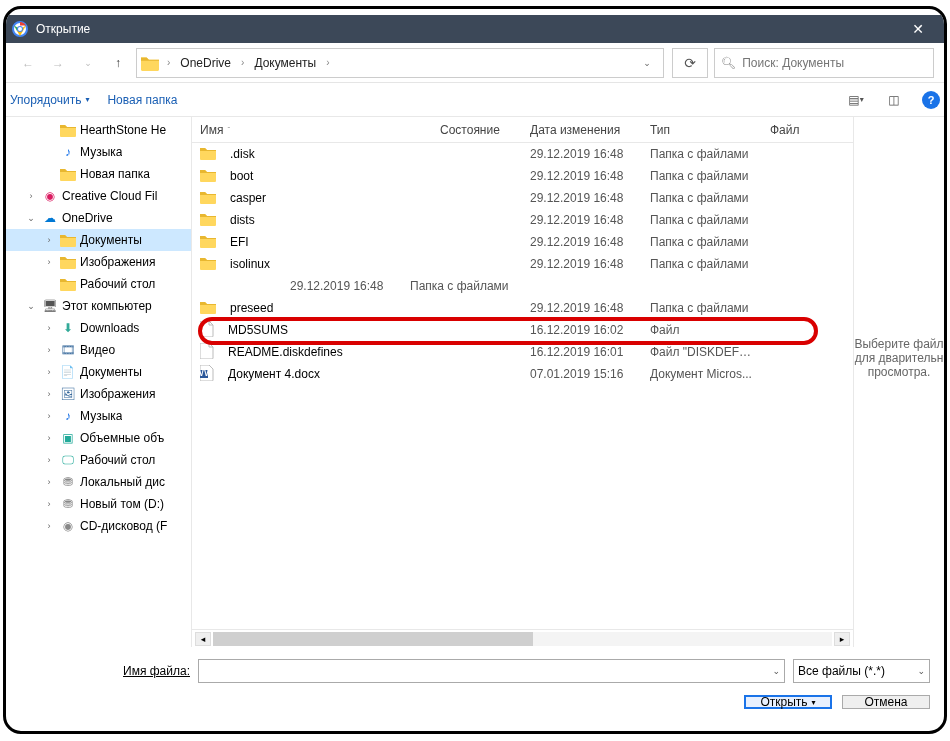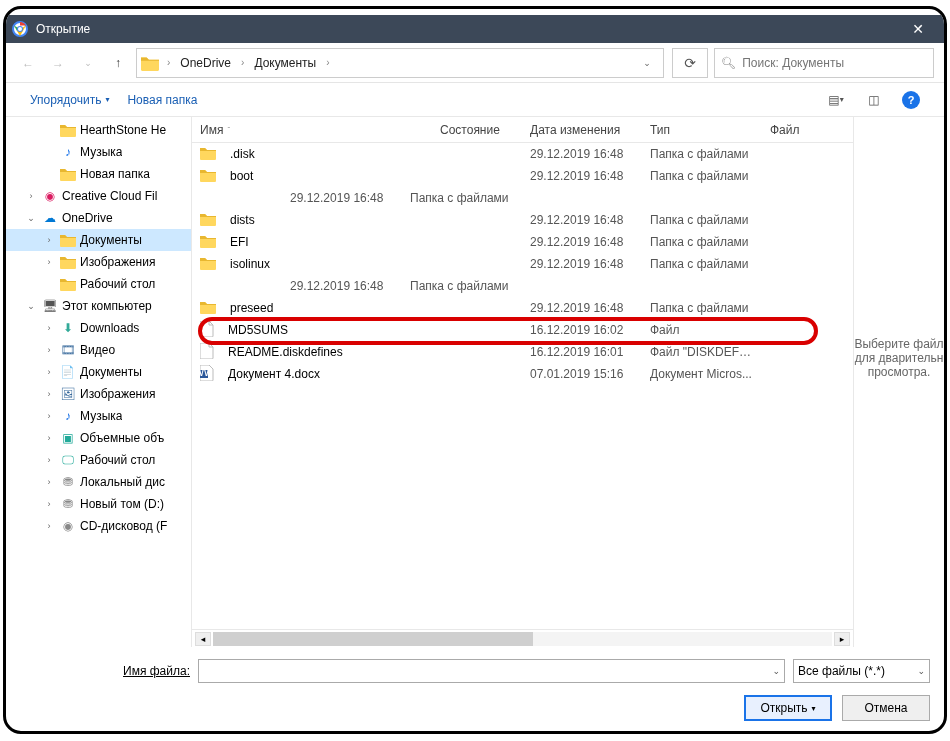--- a/index.html
+++ b/index.html
@@ -13,21 +13,21 @@
 .nav-btn { width: 24px; height: 24px; display: flex; align-items: center; justify-content: center; color: #666; }
 .nav-btn.disabled { color: #bbb; }
 .nav-btn.enabled { color: #333; }
 .addr { flex: 1; border: 1px solid #ccc; height: 30px; display: flex; align-items: center; padding: 0 4px; gap: 2px; }
 .addr .folder-ico { width: 18px; height: 18px; margin-right: 4px; }
 .addr .crumb { padding: 2px 6px; color: #222; cursor: pointer; }
 .addr .chev { color: #888; font-size: 10px; padding: 0 2px; }
 .refresh-box { border: 1px solid #ccc; height: 30px; width: 36px; display: flex; align-items: center; justify-content: center; margin-left: 2px; }
 .search-box { border: 1px solid #ccc; height: 30px; width: 220px; display: flex; align-items: center; padding: 0 6px; gap: 6px; }
 .search-box input { border: none; outline: none; width: 100%; color: #a16207; }
-.toolbar { height: 34px; display: flex; align-items: center; padding: 0 24px; border-bottom: 1px solid #e8e8e8; gap: 18px; }
+.toolbar { height: 34px; display: flex; align-items: center; padding: 0 4px; border-bottom: 1px solid #e8e8e8; gap: 18px; }
 .tool-link { color: #1a5fb4; font-size: 12px; display: flex; align-items: center; gap: 4px; cursor: pointer; }
 .tool-spacer { flex: 1; }
 .tool-icon { width: 20px; height: 20px; display: flex; align-items: center; justify-content: center; color: #555; }
 .help-circle { width: 18px; height: 18px; border-radius: 50%; background: #1a73e8; color: #fff; display: flex; align-items: center; justify-content: center; font-size: 11px; font-weight: bold; }
 .body-row { display: flex; height: 530px; }
 .tree { width: 186px; border-right: 1px solid #e8e8e8; overflow: hidden; padding-top: 2px; }
 .tree-item { display: flex; align-items: center; height: 22px; gap: 4px; padding-left: 6px; cursor: pointer; }
 .tree-item.sel { background: #cde8ff; }
 .tree-item .exp { width: 14px; display: inline-flex; justify-content: center; color: #666; font-size: 9px; }
 .tree-item .tico { width: 16px; height: 16px; display: inline-flex; align-items: center; justify-content: center; }
@@ -53,21 +53,21 @@
 .hscroll .arrow { width: 16px; height: 14px; background: #efefef; border: 1px solid #ddd; display: flex; align-items: center; justify-content: center; font-size: 9px; }
 .hscroll .track { flex: 1; height: 14px; background: #f4f4f4; position: relative; }
 .hscroll .thumb { position: absolute; left: 0; width: 320px; height: 14px; background: #cfcfcf; }
 .footer { padding: 12px 14px; }
 .fn-row { display: flex; align-items: center; gap: 8px; margin-bottom: 12px; }
 .fn-row label { width: 170px; text-align: right; text-decoration: underline; }
 .fn-row .combo { border: 1px solid #aaa; height: 24px; display: flex; align-items: center; padding: 0 4px; }
 .fn-row .fname { flex: 1; }
 .fn-row .ftype { width: 137px; justify-content: space-between; }
 .btn-row { display: flex; justify-content: flex-end; gap: 10px; }
-.btn { width: 88px; height: 26px; border: 1px solid #aaa; background: #efefef; display: flex; align-items: center; justify-content: center; cursor: pointer; }
+.btn { width: 88px; height: 14px; border: 1px solid #aaa; background: #efefef; display: flex; align-items: center; justify-content: center; cursor: pointer; }
 .btn.primary { border: 2px solid #1a73e8; background: #e8f0fe; }
 .folder-svg { width: 16px; height: 14px; }
 .file-svg { width: 14px; height: 16px; }
 </style>
 </head>
 <body>
 
 <div class="outer-border">
   <div class="titlebar">
     <svg class="app-icon" viewBox="0 0 16 16">
@@ -304,20 +304,27 @@
                   <path d="M0 2h5l2 2h9v9a1 1 0 0 1-1 1H1a1 1 0 0 1-1-1z" fill="#ffd75e"></path>
                   <path d="M0 2h5l2 2h9v1H0z" fill="#e8b730"></path>
                 </svg></span>
               <span>boot</span>
             </div>
             <div class="cell cstate"></div>
             <div class="cell cdate">29.12.2019 16:48</div>
             <div class="cell ctype">Папка с файлами</div>
           </div>
           <div class="row">
+            <div class="cell cname">
+              <span><svg class="folder-svg" viewBox="0 0 16 14">
+                  <path d="M0 2h5l2 2h9v9a1 1 0 0 1-1 1H1a1 1 0 0 1-1-1z" fill="#ffd75e"></path>
+                  <path d="M0 2h5l2 2h9v1H0z" fill="#e8b730"></path>
+                </svg></span>
+              <span>casper</span>
+            </div>
             <div class="cell cstate"></div>
             <div class="cell cdate">29.12.2019 16:48</div>
             <div class="cell ctype">Папка с файлами</div>
           </div>
           <div class="row">
             <div class="cell cname">
               <span><svg class="folder-svg" viewBox="0 0 16 14">
                   <path d="M0 2h5l2 2h9v9a1 1 0 0 1-1 1H1a1 1 0 0 1-1-1z" fill="#ffd75e"></path>
                   <path d="M0 2h5l2 2h9v1H0z" fill="#e8b730"></path>
                 </svg></span>

